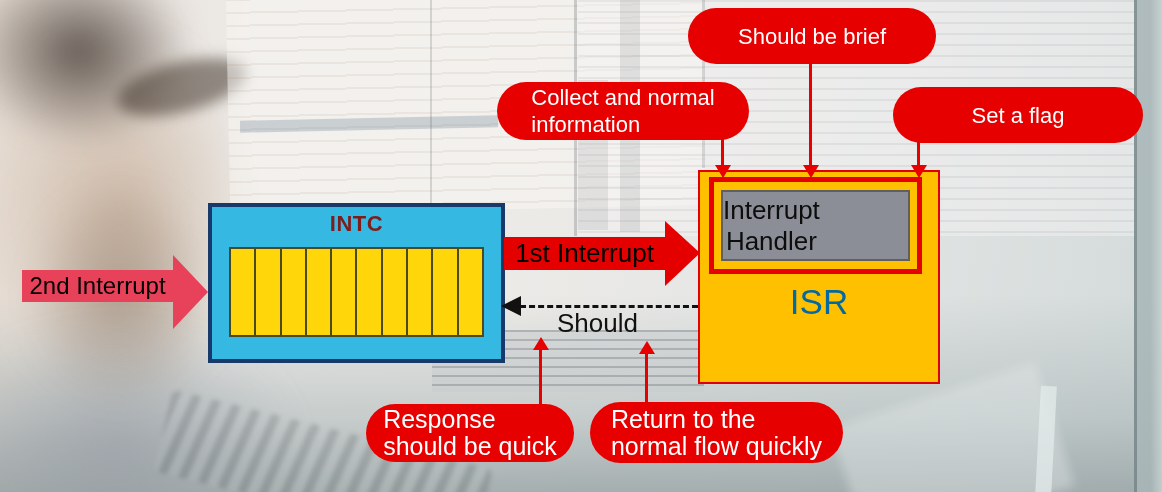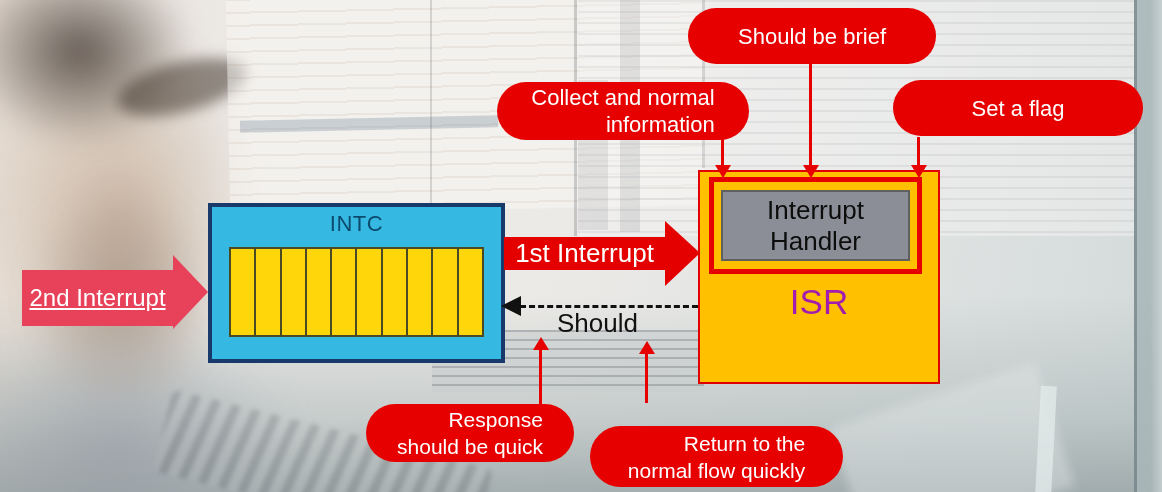--- a/index.html
+++ b/index.html
@@ -33,48 +33,48 @@
   .bg-keyboard{left:158px;top:428px;width:330px;height:84px;transform:rotate(14deg);border-radius:8px;
     background:repeating-linear-gradient(100deg,rgba(75,82,86,.45) 0 9px,rgba(190,196,196,.35) 9px 20px);
     filter:blur(2px);opacity:.5;}
   .bg-paper{left:845px;top:392px;width:215px;height:130px;transform:rotate(-18deg);background:rgba(228,233,233,.4);filter:blur(5px);}
   .bg-strip{left:1038px;top:386px;width:16px;height:110px;background:rgba(230,236,236,.7);transform:rotate(3deg);}
   .bg-bezel{left:1134px;top:0;width:28px;height:492px;
     background:linear-gradient(90deg,rgba(118,134,138,.85) 0 3px,rgba(168,182,184,.85) 3px 60%,rgba(198,208,208,.9) 100%);}
   .bg-veil{left:0;top:0;right:0;bottom:0;background:rgba(255,255,255,.14);}
   .pill{
     position:absolute;background:#e60000;color:#fff;border-radius:34px;
-    display:flex;align-items:center;justify-content:center;text-align:right;
+    display:flex;align-items:center;justify-content:center;text-align:left;
     font-size:22px;line-height:27px;white-space:pre-line;z-index:6;
   }
-  .pill-sm{font-size:21px;line-height:27px;}
+  .pill-sm{font-size:25px;line-height:27px;}
   .cline{position:absolute;width:3px;background:#e60000;z-index:5;}
   .chead-down{position:absolute;width:0;height:0;border-left:8px solid transparent;border-right:8px solid transparent;border-top:13px solid #e60000;z-index:5;}
   .chead-up{position:absolute;width:0;height:0;border-left:8px solid transparent;border-right:8px solid transparent;border-bottom:13px solid #e60000;z-index:5;}
   
   .intc{position:absolute;left:208px;top:203px;width:297px;height:160px;background:#35b9e2;border:4px solid #173a6b;z-index:3;}
-  .intc-title{margin-top:4px;text-align:center;font-weight:normal;font-size:22px;letter-spacing:.5px;color:#0c4a6e;}
+  .intc-title{margin-top:4px;text-align:center;font-weight:bold;font-size:22px;letter-spacing:.5px;color:#7f1d1d;}
   .queue{position:absolute;left:17px;top:40px;width:255px;height:90px;display:flex;}
   .queue .slot{flex:1;background:#ffd60a;border:2px solid #4a4a24;}
   .queue .slot + .slot{margin-left:-2px;}
   
   .isr{position:absolute;left:698px;top:170px;width:242px;height:214px;background:#ffc000;border:2px solid #e00000;z-index:3;}
   .handler-frame{position:absolute;left:9px;top:5px;width:213px;height:97px;border:5px solid #e60000;padding:8px 7px;display:flex;}
-  .handler-gray{flex:1;background:#8b8e96;border:2px solid #5f5f5f;display:flex;align-items:center;justify-content:center;
+  .handler-gray{flex:1;background:#8b8e96;border:2px solid #5f5f5f;display:flex;align-items:center;justify-content:flex-start;
     text-align:center;font-size:26px;line-height:31px;color:#0d0d0d;white-space:pre-line;}
-  .isr-label{position:absolute;left:0;right:0;top:110px;text-align:center;font-size:35px;color:#a21caf;}
+  .isr-label{position:absolute;left:0;right:0;top:110px;text-align:center;font-size:35px;color:#0369a1;}
   
   .flow{position:absolute;z-index:4;}
-  .flow .body{position:absolute;display:flex;align-items:center;justify-content:center;color:#ffffff;}
+  .flow .body{position:absolute;display:flex;align-items:center;justify-content:center;color:#000000;}
   .flow .head{position:absolute;width:0;height:0;}
   .flow1{left:504px;top:221px;width:196px;height:65px;}
   .flow1 .body{left:0;top:16px;width:161px;height:33px;background:#e50000;font-size:26px;}
   .flow1 .head{left:161px;top:0;border-left:35px solid #e50000;border-top:32px solid transparent;border-bottom:33px solid transparent;}
   .flow2{left:22px;top:255px;width:186px;height:74px;}
-  .flow2 .body{left:0;top:15px;width:151px;height:56px;background:#e8415a;font-size:24px;text-decoration:underline;}
+  .flow2 .body{left:0;top:15px;width:151px;height:32px;background:#e8415a;font-size:24px;}
   .flow2 .head{left:151px;top:0;border-left:35px solid #e8415a;border-top:37px solid transparent;border-bottom:37px solid transparent;}
   
   .ready-line{position:absolute;left:520px;top:305px;width:178px;height:0;border-top:3px dashed #111;z-index:4;}
   .ready-head{position:absolute;left:501px;top:296px;width:0;height:0;border-right:20px solid #111;border-top:10px solid transparent;border-bottom:10px solid transparent;z-index:4;}
   .ready-label{position:absolute;left:540px;top:308px;width:115px;text-align:center;font-size:26px;color:#111;z-index:4;}
 </style>
 </head>
 <body>
 
 <div class="stage">
@@ -101,28 +101,28 @@
     <div class="bg-veil"></div>
   </div>
 
   <div class="pill" style="left:688px;top:8px;width:248px;height:56px;">
     <span>Should be brief</span>
   </div>
   <div class="pill" style="left:497px;top:82px;width:252px;height:58px;">
     <span>Collect and normal
 information</span>
   </div>
-  <div class="pill" style="left:893px;top:80px;width:250px;height:56px;">
+  <div class="pill" style="left:893px;top:87px;width:250px;height:56px;">
     <span>Set a flag</span>
   </div>
   <div class="pill pill-sm" style="left:366px;top:404px;width:208px;height:58px;">
     <span>Response
 should be quick</span>
   </div>
-  <div class="pill pill-sm" style="left:590px;top:402px;width:253px;height:61px;margin-top:24px;">
+  <div class="pill pill-sm" style="left:590px;top:402px;width:253px;height:61px;">
     <span>Return to the
 normal flow quickly</span>
   </div>
 
   <div class="cline" style="left:809px;top:62px;height:104px;"></div>
   <div class="chead-down" style="left:803px;top:165px;"></div>
   <div class="cline" style="left:721px;top:134px;height:32px;"></div>
   <div class="chead-down" style="left:715px;top:165px;"></div>
   <div class="cline" style="left:917px;top:137px;height:29px;"></div>
   <div class="chead-down" style="left:911px;top:165px;"></div>

